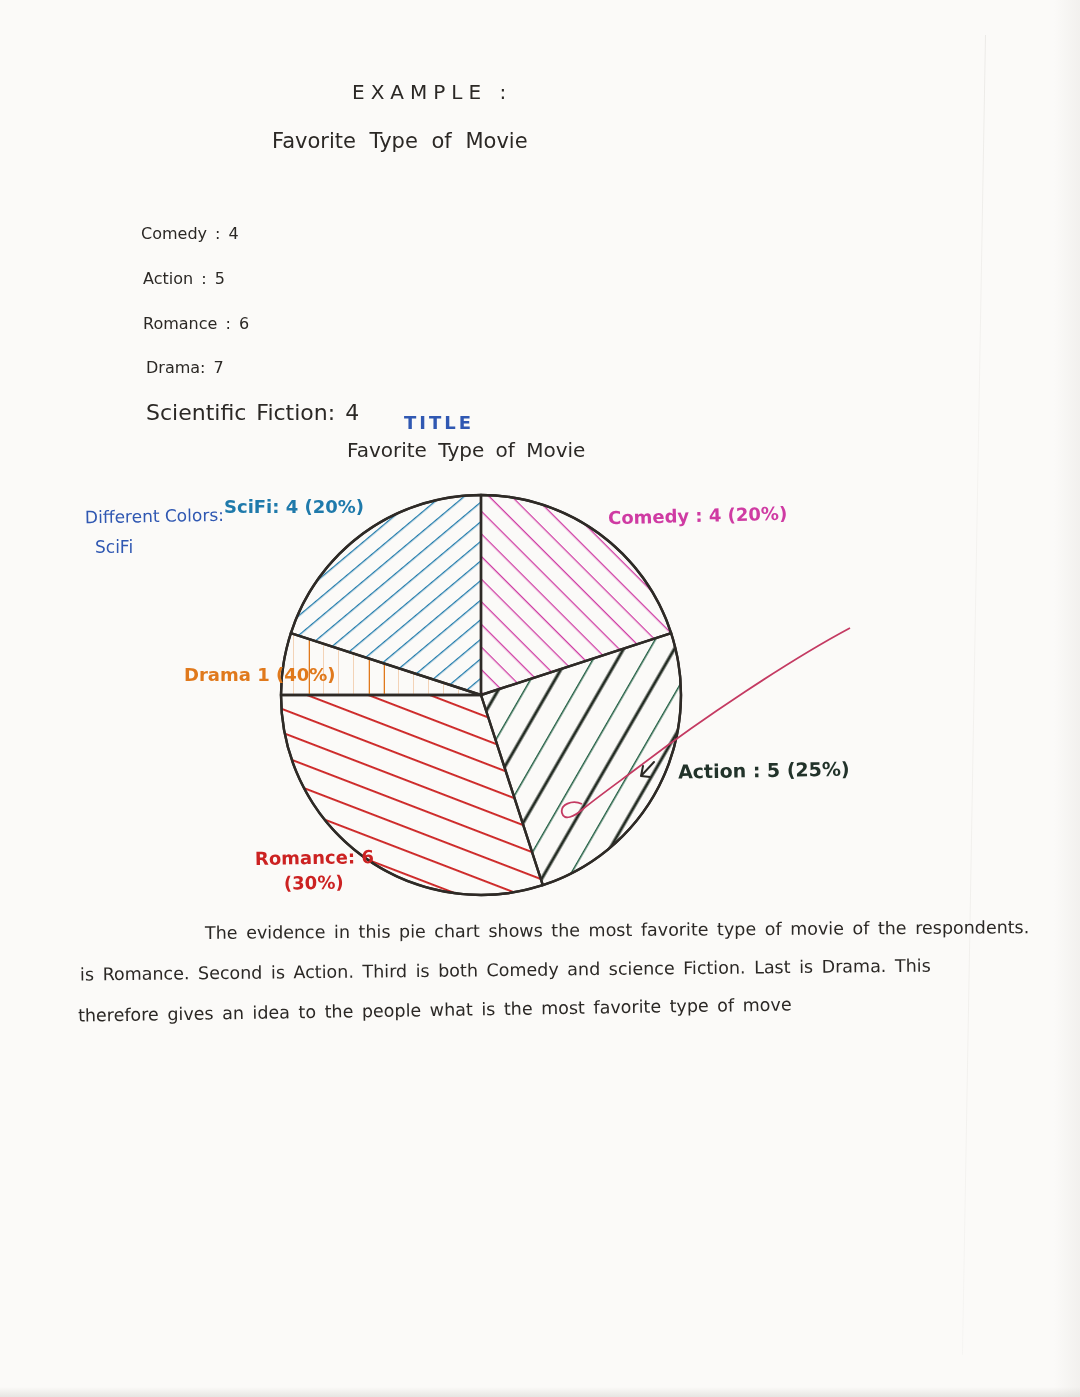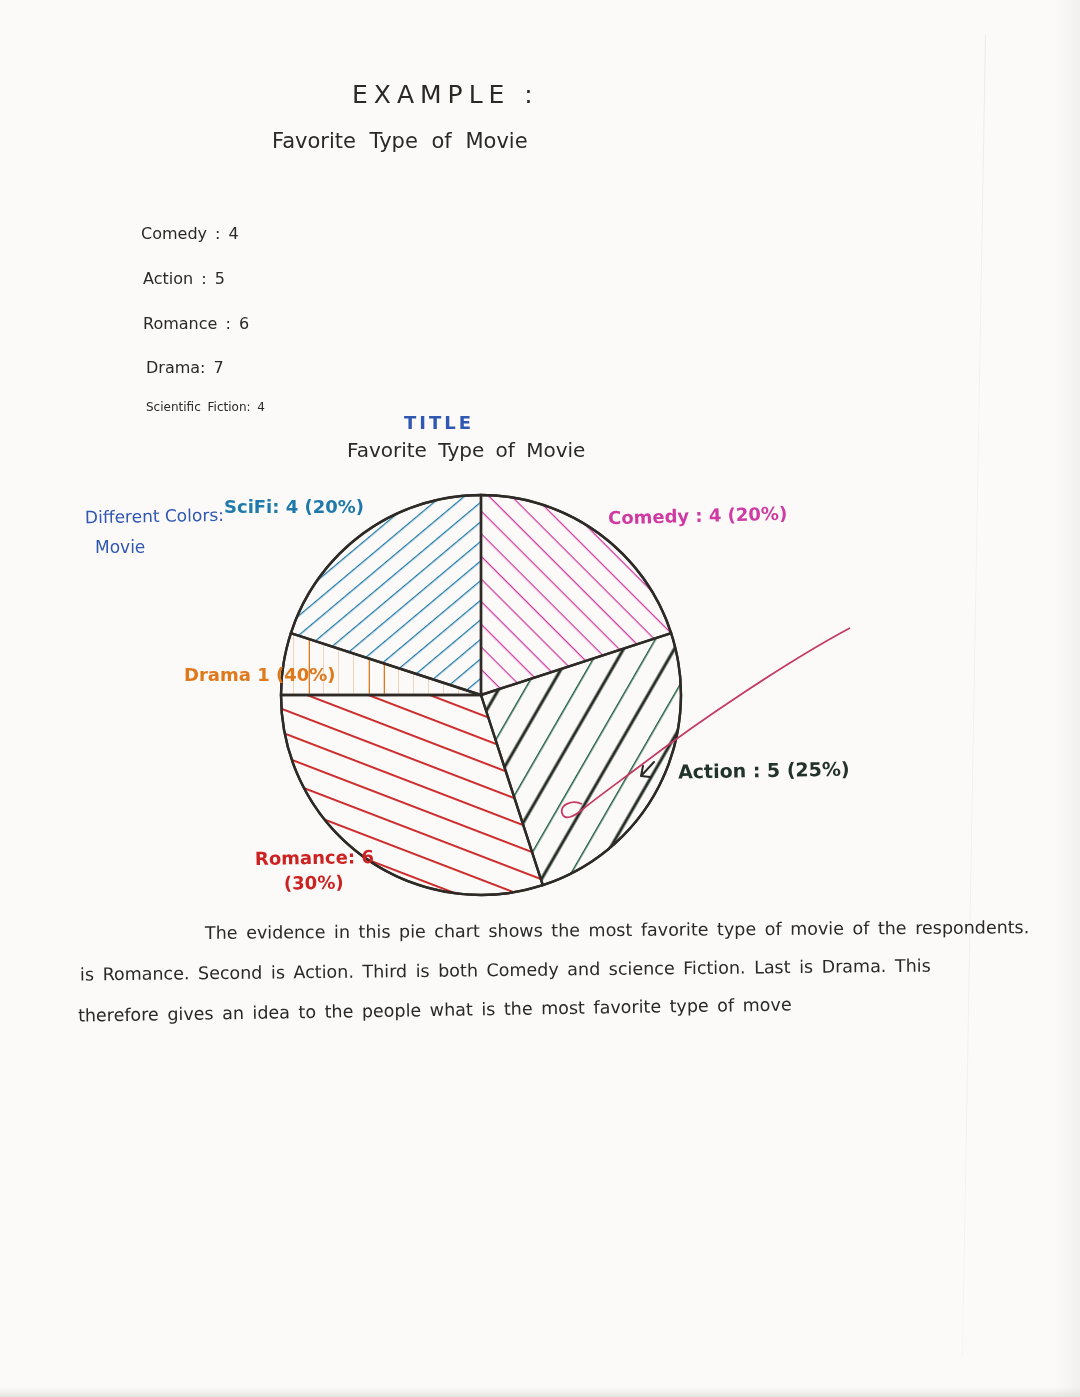--- a/index.html
+++ b/index.html
@@ -18,21 +18,21 @@
   }
   .paper-edge-right{
     position:absolute;right:0;top:0;width:26px;height:1397px;
     background:linear-gradient(270deg,#e9e7e4,rgba(255,255,255,0));opacity:.5;
   }
   .paper-edge-bottom{
     position:absolute;left:0;bottom:0;width:1080px;height:10px;
     background:linear-gradient(0deg,#d9d7d3,rgba(255,255,255,0));opacity:.6;
   }
   
-  .heading{font-size:25px;letter-spacing:6px;font-weight:500;}
+  .heading{font-size:20px;letter-spacing:6px;font-weight:500;}
   .subtitle{font-size:21px;word-spacing:7px;}
   
   .tally-item{font-size:16px;word-spacing:3px;}
   
   .title-tag{font-size:18px;letter-spacing:3px;color:var(--c-blue,#3058b2);font-weight:700;}
   .chart-title{font-size:20px;word-spacing:5px;}
   .legend-note{font-size:17px;color:var(--c-blue,#3058b2);}
   
   .slice-label{font-size:18px;font-weight:700;}
   .lbl-scifi{color:var(--c-scifi,#1f7aab);}
@@ -52,28 +52,28 @@
 <div class="paper-edge-bottom"></div>
 
 <div class="abs heading" style="left:352px;top:80px;">EXAMPLE :</div>
 <div class="abs subtitle" style="left:272px;top:129px;">Favorite Type of Movie</div>
 
 <div>
   <div class="abs tally-item" style="left:141px;top:224px;">Comedy : 4</div>
   <div class="abs tally-item" style="left:143px;top:269px;">Action : 5</div>
   <div class="abs tally-item" style="left:143px;top:314px;">Romance : 6</div>
   <div class="abs tally-item" style="left:146px;top:358px;">Drama: 7</div>
-  <div class="abs tally-item" style="left:146px;top:400px;font-size:12px;">Scientific Fiction: 4</div>
+  <div class="abs tally-item" style="left:146px;top:400px;font-size:22px;">Scientific Fiction: 4</div>
 </div>
 
 <div class="abs title-tag" style="left:404px;top:412px;">TITLE</div>
 <div class="abs chart-title" style="left:347px;top:438px;">Favorite Type of Movie</div>
 
 <div class="abs legend-note" style="left:85px;top:506px;transform:rotate(-1deg);">Different Colors:</div>
-<div class="abs legend-note" style="left:95px;top:537px;">Movie</div>
+<div class="abs legend-note" style="left:95px;top:537px;">SciFi</div>
 
 <svg width="660" height="470" viewBox="0 0 660 470">
   <defs>
     <pattern id="hatch-comedy" width="16" height="16" patternUnits="userSpaceOnUse" patternTransform="rotate(45)">
       <line x1="0" y1="0" x2="16" y2="0" style="stroke:var(--c-comedy,#cf3ba3);stroke-width:2.6;"></line>
     </pattern>
     <pattern id="hatch-scifi" width="15" height="15" patternUnits="userSpaceOnUse" patternTransform="rotate(-40)">
       <line x1="0" y1="0" x2="15" y2="0" style="stroke:var(--c-scifi,#1f7aab);stroke-width:2.6;"></line>
     </pattern>
     <pattern id="hatch-drama" width="15" height="15" patternUnits="userSpaceOnUse" patternTransform="rotate(90)">

